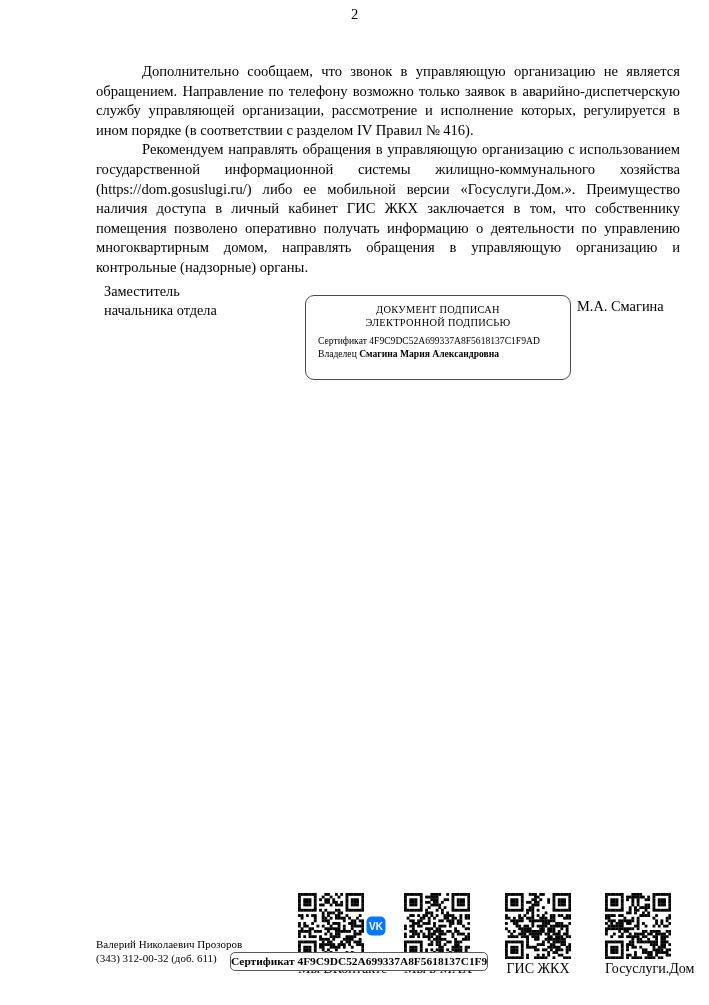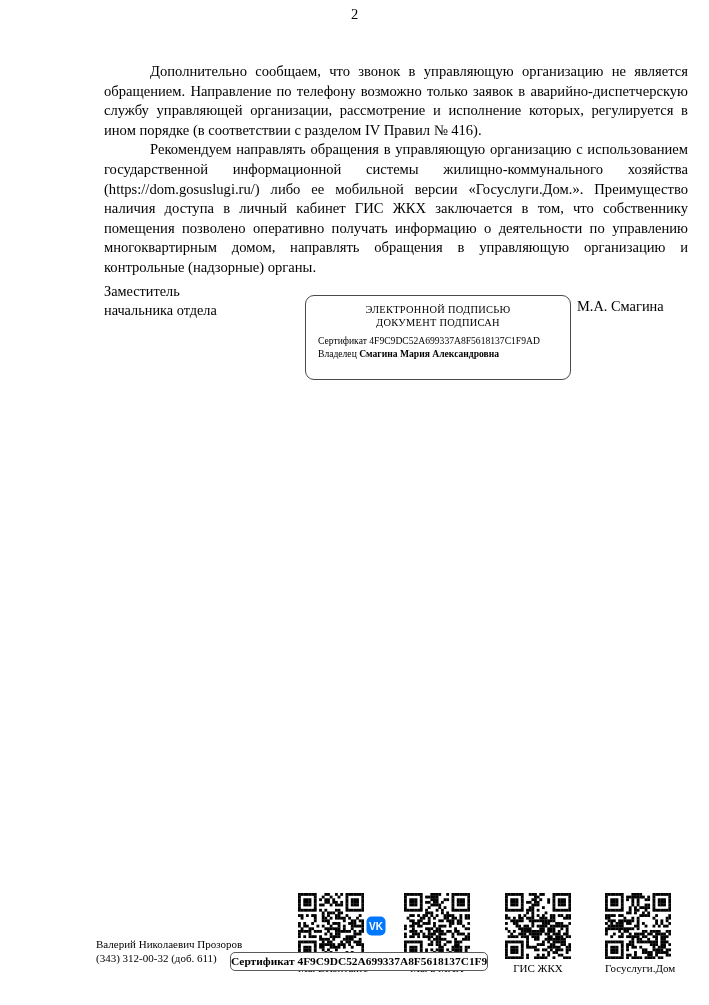--- a/index.html
+++ b/index.html
@@ -25,21 +25,21 @@
     position: absolute;
     top: 5px;
     left: 0;
     width: 709px;
     text-align: center;
     font-size: 14.5px;
     line-height: 18px;
   }
   .body-text {
     position: absolute;
-    left: 104px;
+    left: 96px;
     top: 62px;
     width: 584px;
     font-size: 14.6px;
     line-height: 19.6px;
     text-align: justify;
     text-justify: inter-word;
   }
   .body-text p {
     margin: 0;
     text-indent: 46px;
@@ -125,21 +125,21 @@
     color: #ffffff;
     font-family: "Liberation Sans", sans-serif;
     font-size: 10px;
     font-weight: bold;
     line-height: 19px;
     text-align: center;
     margin-left: 45px;
   }
   .qr-label {
     margin-top: 3px;
-    font-size: 11px;
+    font-size: 14px;
     line-height: 13px;
     white-space: nowrap;
   }
   .footer-contact {
     position: absolute;
     left: 96px;
     top: 938px;
     font-size: 11px;
     line-height: 13.5px;
   }
@@ -175,22 +175,22 @@
 
   <div class="signature-block">
     <div>Заместитель</div>
     <div>начальника отдела</div>
   </div>
 
   <div class="signer-name">М.А. Смагина</div>
 
   <div class="stamp">
     <div class="stamp-title">
+      <div>ДОКУМЕНТ ПОДПИСАН</div>
       <div>ЭЛЕКТРОННОЙ ПОДПИСЬЮ</div>
-      <div>ДОКУМЕНТ ПОДПИСАН</div>
     </div>
     <div class="stamp-lines">
       <div>
         <span class="lbl">Сертификат</span>
         <span>4F9C9DC52A699337A8F5618137C1F9AD</span>
       </div>
       <div>
         <span class="lbl">Владелец</span>
         <span class="bold">Смагина Мария Александровна</span>
       </div>

